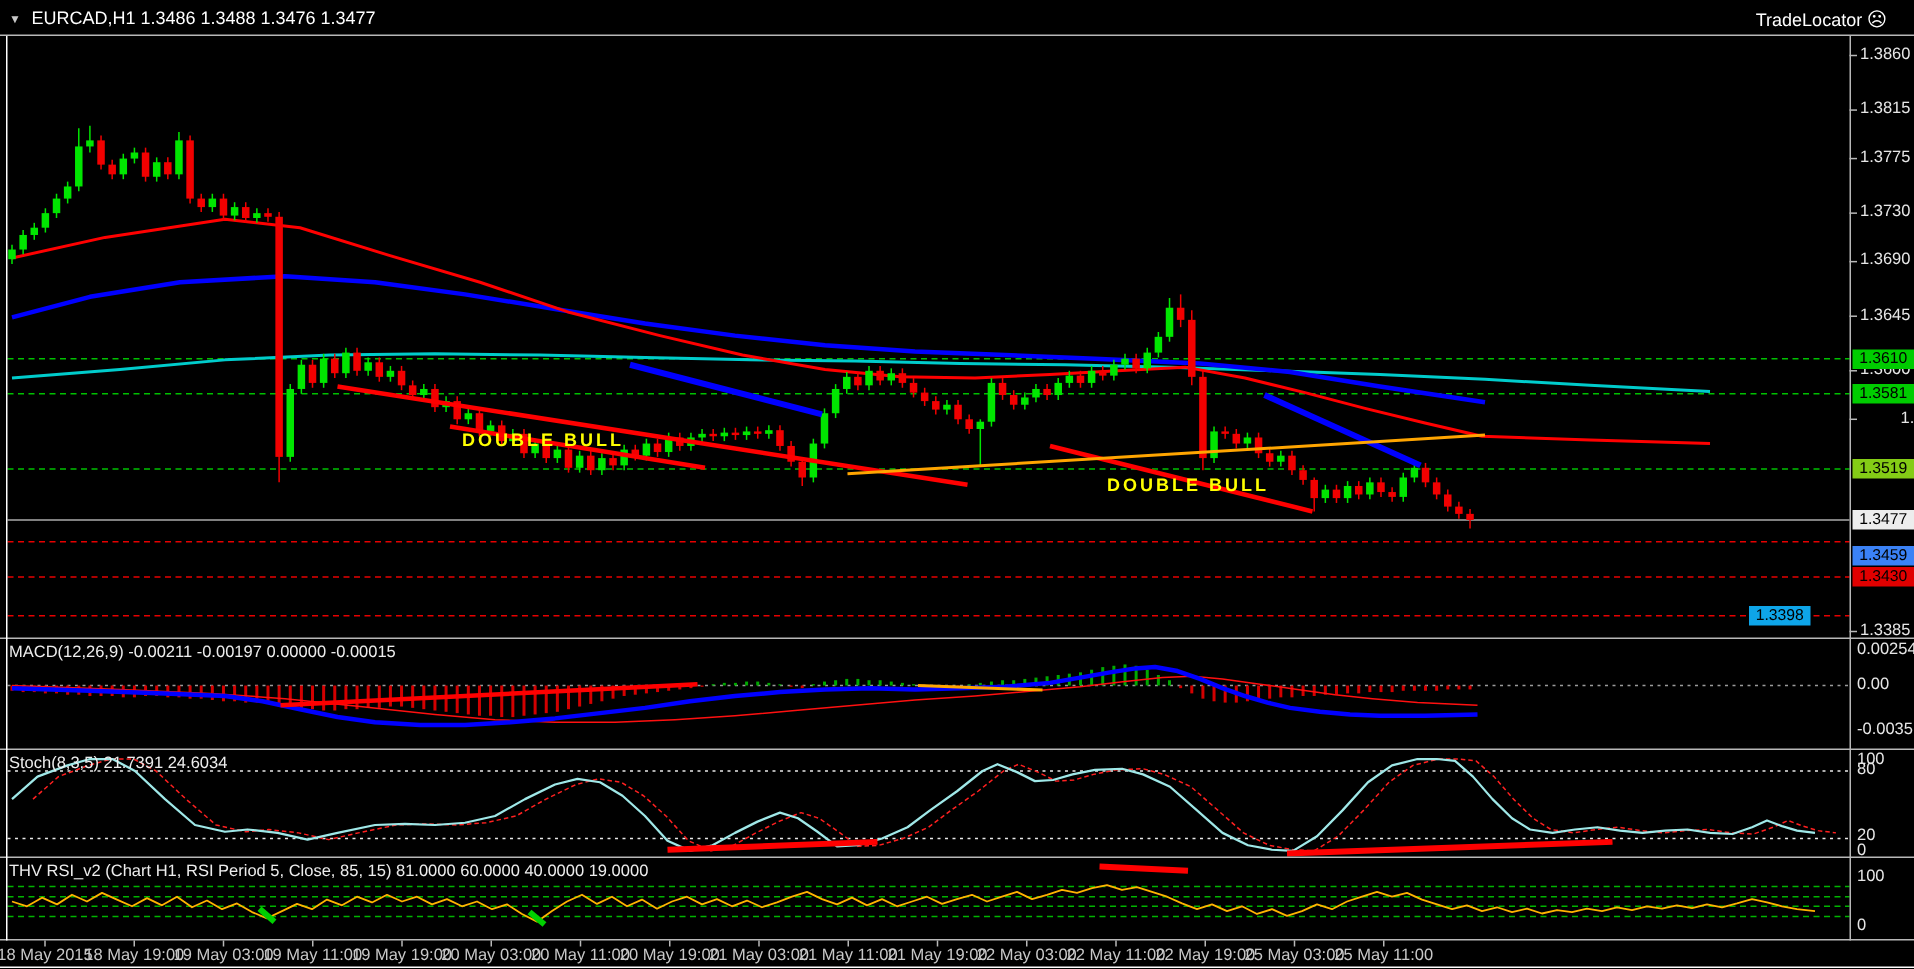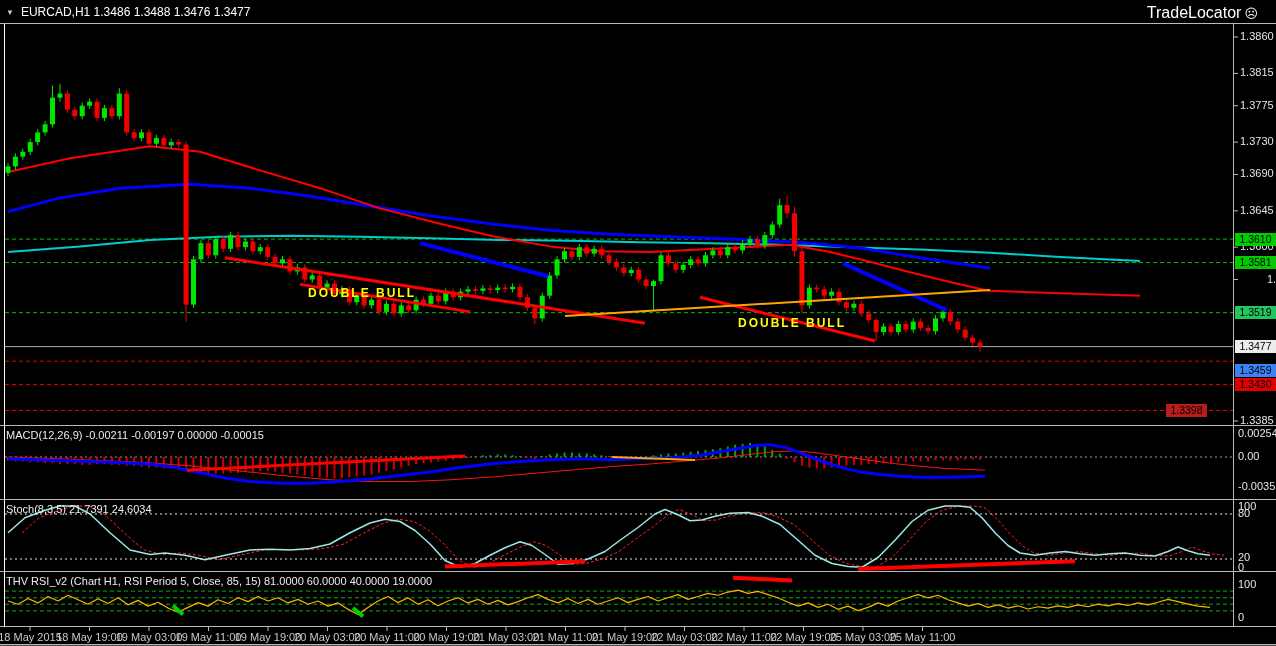--- a/index.html
+++ b/index.html
@@ -2,21 +2,21 @@
 <html><head>
 <meta charset="utf-8">
 <style>
   html,body{margin:0;padding:0;background:#000;}
   #screen{position:relative;width:1276px;height:646px;background:#000;overflow:hidden;
           font-family:Liberation Sans, sans-serif;}
   #cv{position:absolute;left:0;top:0;}
   .abs{position:absolute;white-space:nowrap;}
   .title{color:#FFF;font-size:12px;}
   .tri{color:#C8C8C8;font-size:8px;vertical-align:1px;margin-right:7px;}
-  .wm{color:#FFF;font-size:16px;}
+  .wm{color:#FFF;font-size:12px;}
   .wm-icon{color:#FFF;font-size:13px;margin-left:3px;}
   .panel-label{color:#EDEDED;font-size:11px;}
   .axis-label{color:#E6E6E6;font-size:11px;}
   .time-label{color:#C8C8C8;font-size:11px;transform:translateX(-50%);}
   .badge{position:absolute;left:1235px;width:41px;height:13px;line-height:13px;
          font-size:10.5px;text-align:center;color:#000;}
   .annot{color:#FFFF00;font-size:12px;font-weight:bold;letter-spacing:2px;}
 </style>
 </head>
 <body>
@@ -503,25 +503,25 @@
       <div class="abs axis-label" style="left: 1240px; top: 66.3789px;">1.3815</div>
       <div class="abs axis-label" style="left: 1240px; top: 98.7158px; text-align: center;">1.3775</div>
       <div class="abs axis-label" style="left: 1240px; top: 135.095px;">1.3730</div>
       <div class="abs axis-label" style="left: 1240px; top: 167.432px;">1.3690</div>
       <div class="abs axis-label" style="left: 1240px; top: 203.811px;">1.3645</div>
       <div class="abs axis-label" style="left: 1240px; top: 240.189px;">1.3600</div>
       <div class="abs axis-label" style="left: 1240px; top: 272.526px; margin-left: 27px;">1.3560</div>
       <div class="abs axis-label" style="left: 1240px; top: 414px;">1.3385</div>
       <div class="abs badge" style="left: 1235px; top: 232.605px; background: rgb(0, 204, 0);">1.3610</div>
       <div class="abs badge" style="left: 1235px; top: 256.049px; background: rgb(0, 204, 0);">1.3581</div>
-      <div class="abs badge" style="left: 1235px; top: 306.172px; background: #22c55e;">1.3519</div>
+      <div class="abs badge" style="left: 1235px; top: 306.172px; background: #84cc16;">1.3519</div>
       <div class="abs badge" style="left: 1235px; top: 340.125px; background: rgb(237, 237, 237);">1.3477</div>
       <div class="abs badge" style="left: 1235px; top: 364px; background: #3b82f6;">1.3459</div>
       <div class="abs badge" style="left: 1235px; top: 378.121px; background: rgb(224, 0, 0);">1.3430</div>
-      <div class="abs badge" style="left: 1166px; top: 403.991px; background: #b91c1c;">1.3398</div>
+      <div class="abs badge" style="left: 1166px; top: 403.991px; background: #0ea5e9;">1.3398</div>
       <div class="abs axis-label" style="left: 1238px; top: 427px;">0.00254</div>
       <div class="abs axis-label" style="left: 1238px; top: 450px;">0.00</div>
       <div class="abs axis-label" style="left: 1238px; top: 480px;">-0.00351</div>
       <div class="abs axis-label" style="left: 1238px; top: 500px;">100</div>
       <div class="abs axis-label" style="left: 1238px; top: 507px;">80</div>
       <div class="abs axis-label" style="left: 1238px; top: 551px;">20</div>
       <div class="abs axis-label" style="left: 1238px; top: 561px;">0</div>
       <div class="abs axis-label" style="left: 1238px; top: 578px;">100</div>
       <div class="abs axis-label" style="left: 1238px; top: 611px;">0</div>
       <div class="abs time-label" style="left: 30px; top: 631px;">18 May 2015</div>

